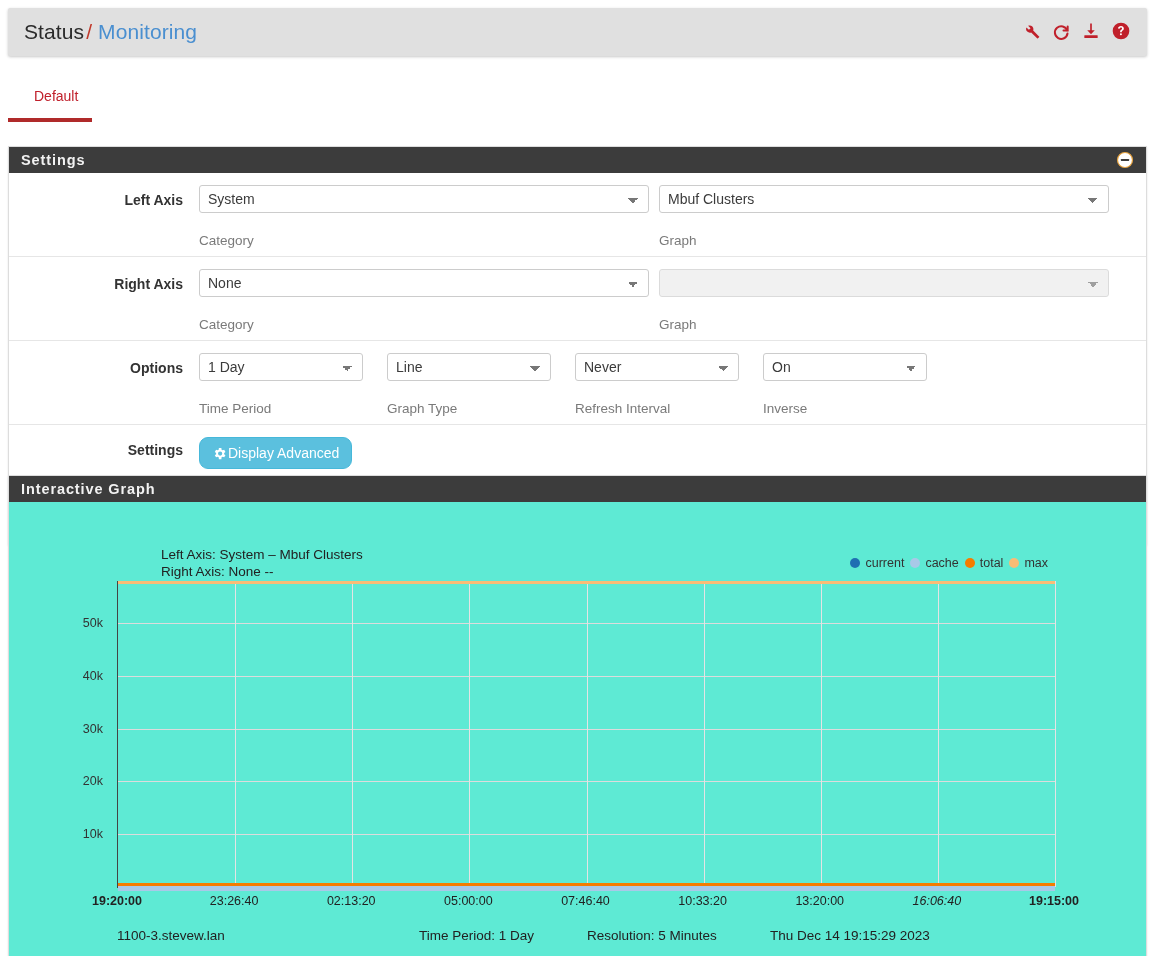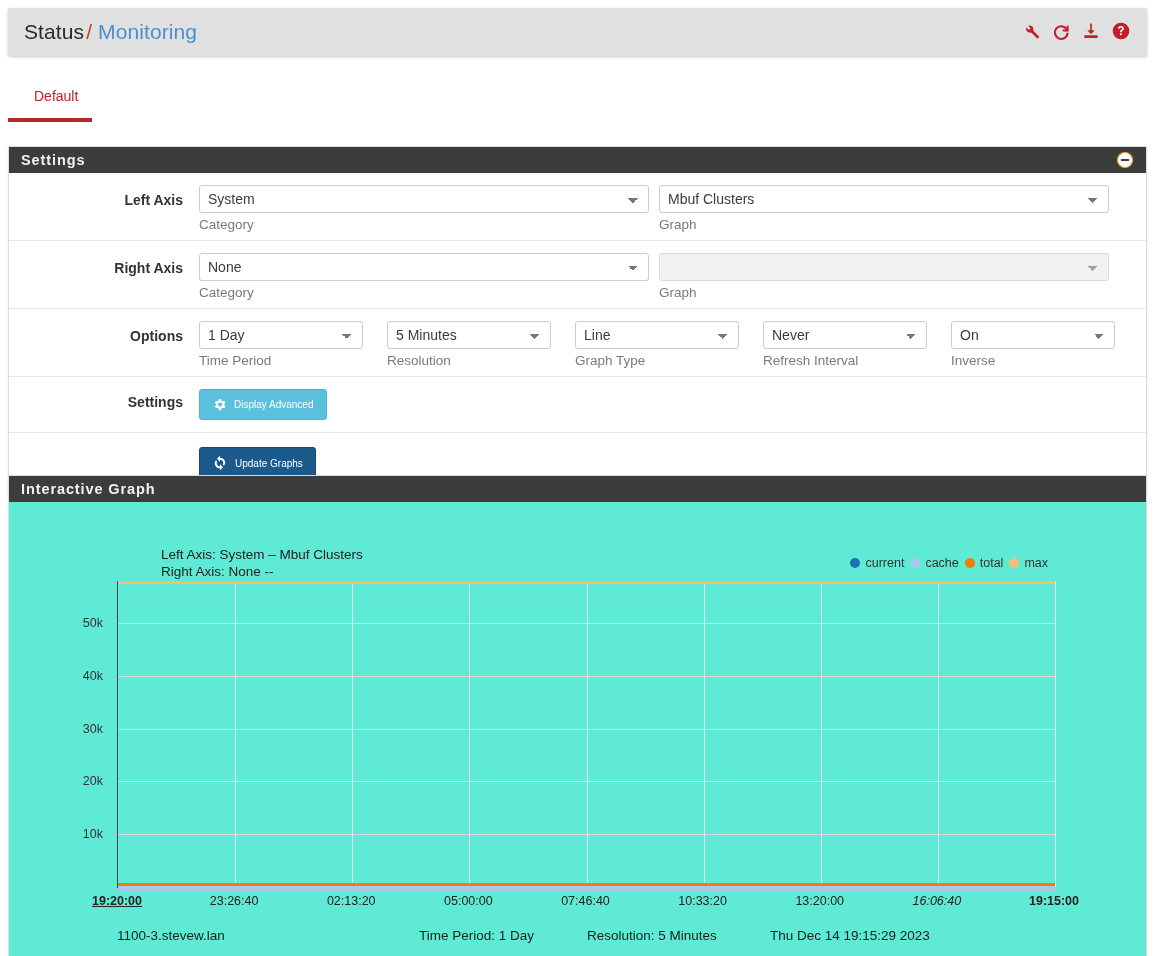--- a/index.html
+++ b/index.html
@@ -65,21 +65,21 @@
   }
   .frow:last-child { border-bottom:none; }
   .flabel {
     width:190px; text-align:right; padding-right:16px;
     font-size:14px; font-weight:bold; color:#333;
     padding-top:7px;
   }
   .fields { flex:1; display:flex; }
   .fgroup { padding-right:24px; }
   .fgroup.half { width:460px; }
-  .helper { font-size:13.5px; color:#7a7a7a; margin-top:4px; }
+  .helper { font-size:13.5px; color:#7a7a7a; margin-top:20px; }
 
   select.ctl {
     -webkit-appearance:none; -moz-appearance:none; appearance:none;
     height:28px; border:1px solid #ccc; border-radius:3px;
     background:#fff; color:#3b3b3b; font-size:14px;
     padding:0 26px 0 8px; font-family:"Liberation Sans", sans-serif;
     background-image:
       linear-gradient(45deg, transparent 50%, #777 50%),
       linear-gradient(135deg, #777 50%, transparent 50%);
     background-position:
@@ -88,22 +88,22 @@
     background-size: 5px 5px, 5px 5px;
     background-repeat:no-repeat;
     outline:none;
   }
   select.ctl:disabled { background-color:#ececec; color:#999; border-color:#ccc; }
   .w-cat { width:450px; }
   .w-graph { width:450px; }
   .w-opt { width:164px; }
 
   .btn {
-    display:inline-flex; align-items:center; gap:7px;
-    border-radius:3px; font-size:10px; padding:7px 12px;
+    display:inline-flex; align-items:center; gap:1px;
+    border-radius:9px; font-size:14px; padding:7px 12px;
     cursor:pointer; border:1px solid transparent; color:#fff;
     font-family:"Liberation Sans", sans-serif;
   }
   .btn-info { background:#5bc0de; border-color:#46b8da; }
   .btn-primary { background:#1b5a8a; border-color:#14486e; }
   .btn svg { display:block; }
 
   
   .graph-body { position:relative; height:455px; background:#5eead4; }
 
@@ -235,26 +235,20 @@
     </div>
 
     <div class="frow">
       <div class="flabel">Options</div>
       <div class="fields">
         <div class="fgroup">
           <select class="ctl w-opt">
             <option>1 Day</option>
           </select>
           <div class="helper">Time Period</div>
-        </div>
-        <div class="fgroup">
-          <select class="ctl w-opt">
-            <option>5 Minutes</option>
-          </select>
-          <div class="helper">Resolution</div>
         </div>
         <div class="fgroup">
           <select class="ctl w-opt">
             <option>Line</option>
           </select>
           <div class="helper">Graph Type</div>
         </div>
         <div class="fgroup">
           <select class="ctl w-opt">
             <option>Never</option>
@@ -351,21 +345,21 @@
           <div class="gline-v" style="left: 702.75px;"></div>
           <div class="gline-v" style="left: 819.875px;"></div>
           <div class="gline-v" style="left: 937px;"></div>
           <div class="series-line" style="top: 304px; height: 2px; background: rgb(31, 111, 178);"></div>
           <div class="series-line" style="top: 305px; height: 5px; background: rgb(169, 201, 232);"></div>
           <div class="series-line" style="top: 302px; height: 3px; background: rgb(245, 124, 0);"></div>
           <div class="series-line" style="top: 0px; height: 3px; background: rgb(249, 188, 118);"></div>
         </div>
 
       <div class="xticks" id="xtick-layer">
-          <div class="xtick bold" style="left: 0px; text-decoration: underline;">19:20:00</div>
+          <div class="xtick bold" style="left: 0px;">19:20:00</div>
           <div class="xtick" style="left: 117.125px;">23:26:40</div>
           <div class="xtick" style="left: 234.25px;">02:13:20</div>
           <div class="xtick" style="left: 351.375px;">05:00:00</div>
           <div class="xtick" style="left: 468.5px;">07:46:40</div>
           <div class="xtick" style="left: 585.625px;">10:33:20</div>
           <div class="xtick" style="left: 702.75px;">13:20:00</div>
           <div class="xtick" style="left: 819.875px; font-style: italic;">16:06:40</div>
           <div class="xtick bold" style="left: 937px;">19:15:00</div>
         </div>
 

